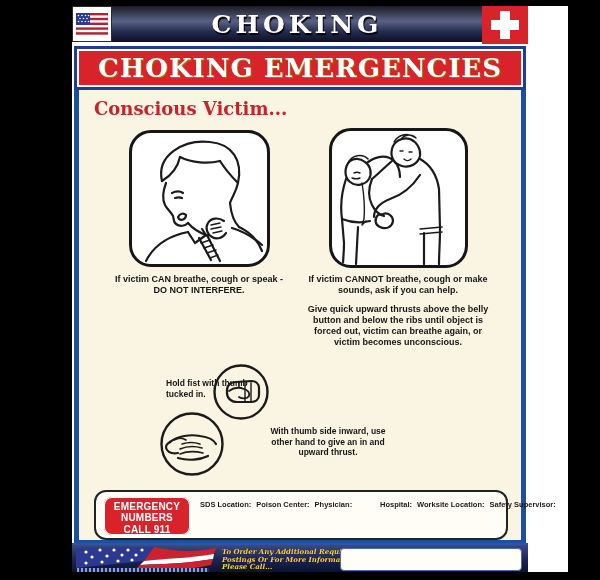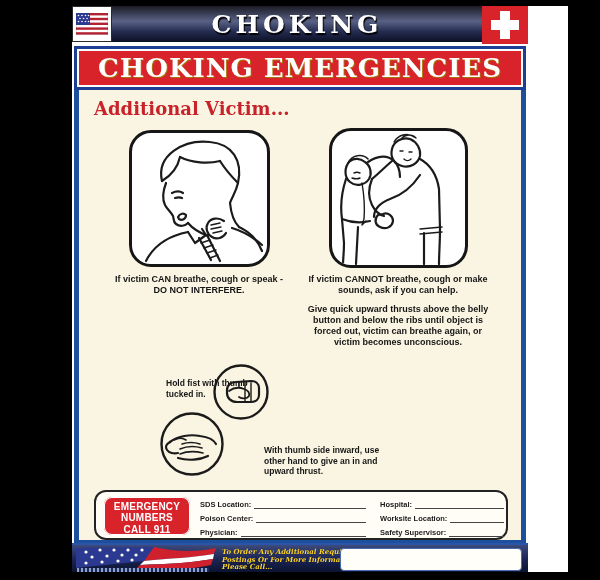--- a/index.html
+++ b/index.html
@@ -37,33 +37,33 @@
   .panel{position:absolute;background:#fff;border:3px solid #161616;border-radius:22px;
          box-sizing:border-box;overflow:hidden;}
   .panel.p1{left:50px;top:40px;width:141px;height:137px;}
   .panel.p2{left:250px;top:38px;width:139px;height:140px;}
   .cap{position:absolute;font-size:9px;font-weight:bold;color:#151515;line-height:11px;text-align:center;}
   .cap.c1{left:30px;top:184px;width:180px;}
   .cap.c2{left:228px;top:184px;width:182px;}
   .cap.c3{left:228px;top:214px;width:182px;}
   .fistlabel{position:absolute;font-size:8.5px;font-weight:bold;color:#151515;line-height:10.5px;margin-left:32px;}
   .fl1{left:55px;top:288px;width:88px;}
-  .fl2{left:153px;top:355px;width:128px;}
+  .fl2{left:153px;top:336px;width:128px;text-align:center;}
   .fcir{position:absolute;}
   .fc1{left:133px;top:273px;}
   .fc2{left:80px;top:321px;}
 
   
   .form{position:absolute;left:15px;top:400px;width:414px;height:50px;box-sizing:border-box;
         background:#fffdf6;border:2px solid #222;border-radius:12px;}
   .embox{position:absolute;left:8px;top:5px;width:86px;height:38px;background:#d8232a;
          border-radius:8px;box-shadow:inset 0 0 0 1px #fff;display:flex;flex-direction:column;
          align-items:center;justify-content:flex-end;}
   .embox span{color:#fff;font-weight:bold;font-size:10px;line-height:11.5px;letter-spacing:.2px;}
-  .fcol{position:absolute;top:5px;display:flex;flex-direction:column;gap:2px;}
+  .fcol{position:absolute;top:5px;display:flex;flex-direction:row;gap:2px;}
   .fcol.left{left:104px;width:166px;}
   .fcol.right{left:284px;width:124px;}
   .frow{display:flex;align-items:flex-end;height:12px;}
   .flabel{font-size:7.5px;font-weight:bold;color:#1a1a1a;white-space:nowrap;padding-right:3px;}
   .fline{flex:1;border-bottom:1px solid #444;height:9px;}
 
   
   .footer{position:absolute;left:0;top:537px;width:456px;height:29px;box-sizing:border-box;
           background:linear-gradient(180deg,#3c4a7c 0%,#1a2452 55%,#0c1330 100%);
           border-top:2px solid #2b55a8;}
@@ -117,21 +117,21 @@
             <i class="h"></i>
           </span>
       </div>
     </div>
 
     <div class="banner">
       <span class="banner-title">CHOKING EMERGENCIES</span>
     </div>
 
     <div class="bodyarea">
-      <div class="section-title">Additional Victim...</div>
+      <div class="section-title">Conscious Victim...</div>
 
       <div class="panel p1">
         <svg class="line" width="135" height="131" viewBox="0 0 135 131">
           <path d="M30 48 C24 22 52 6 78 9 C100 11 111 27 106 50 C104 59 100 64 98 70"></path>
           <path d="M30 48 C40 42 46 33 48 24"></path>
           <path d="M48 24 C60 30 76 31 88 28"></path>
           <path d="M88 28 C93 36 99 43 106 50"></path>
           <path d="M34 50 C31 58 30 66 33 72 C35 76 39 79 41 83 C42 86 41 89 44 91 C48 94 53 93 56 90"></path>
           <path d="M40 60 C44 58 48 58 51 60"></path>
           <path d="M43 65 C46 64 48 64 50 65"></path>

